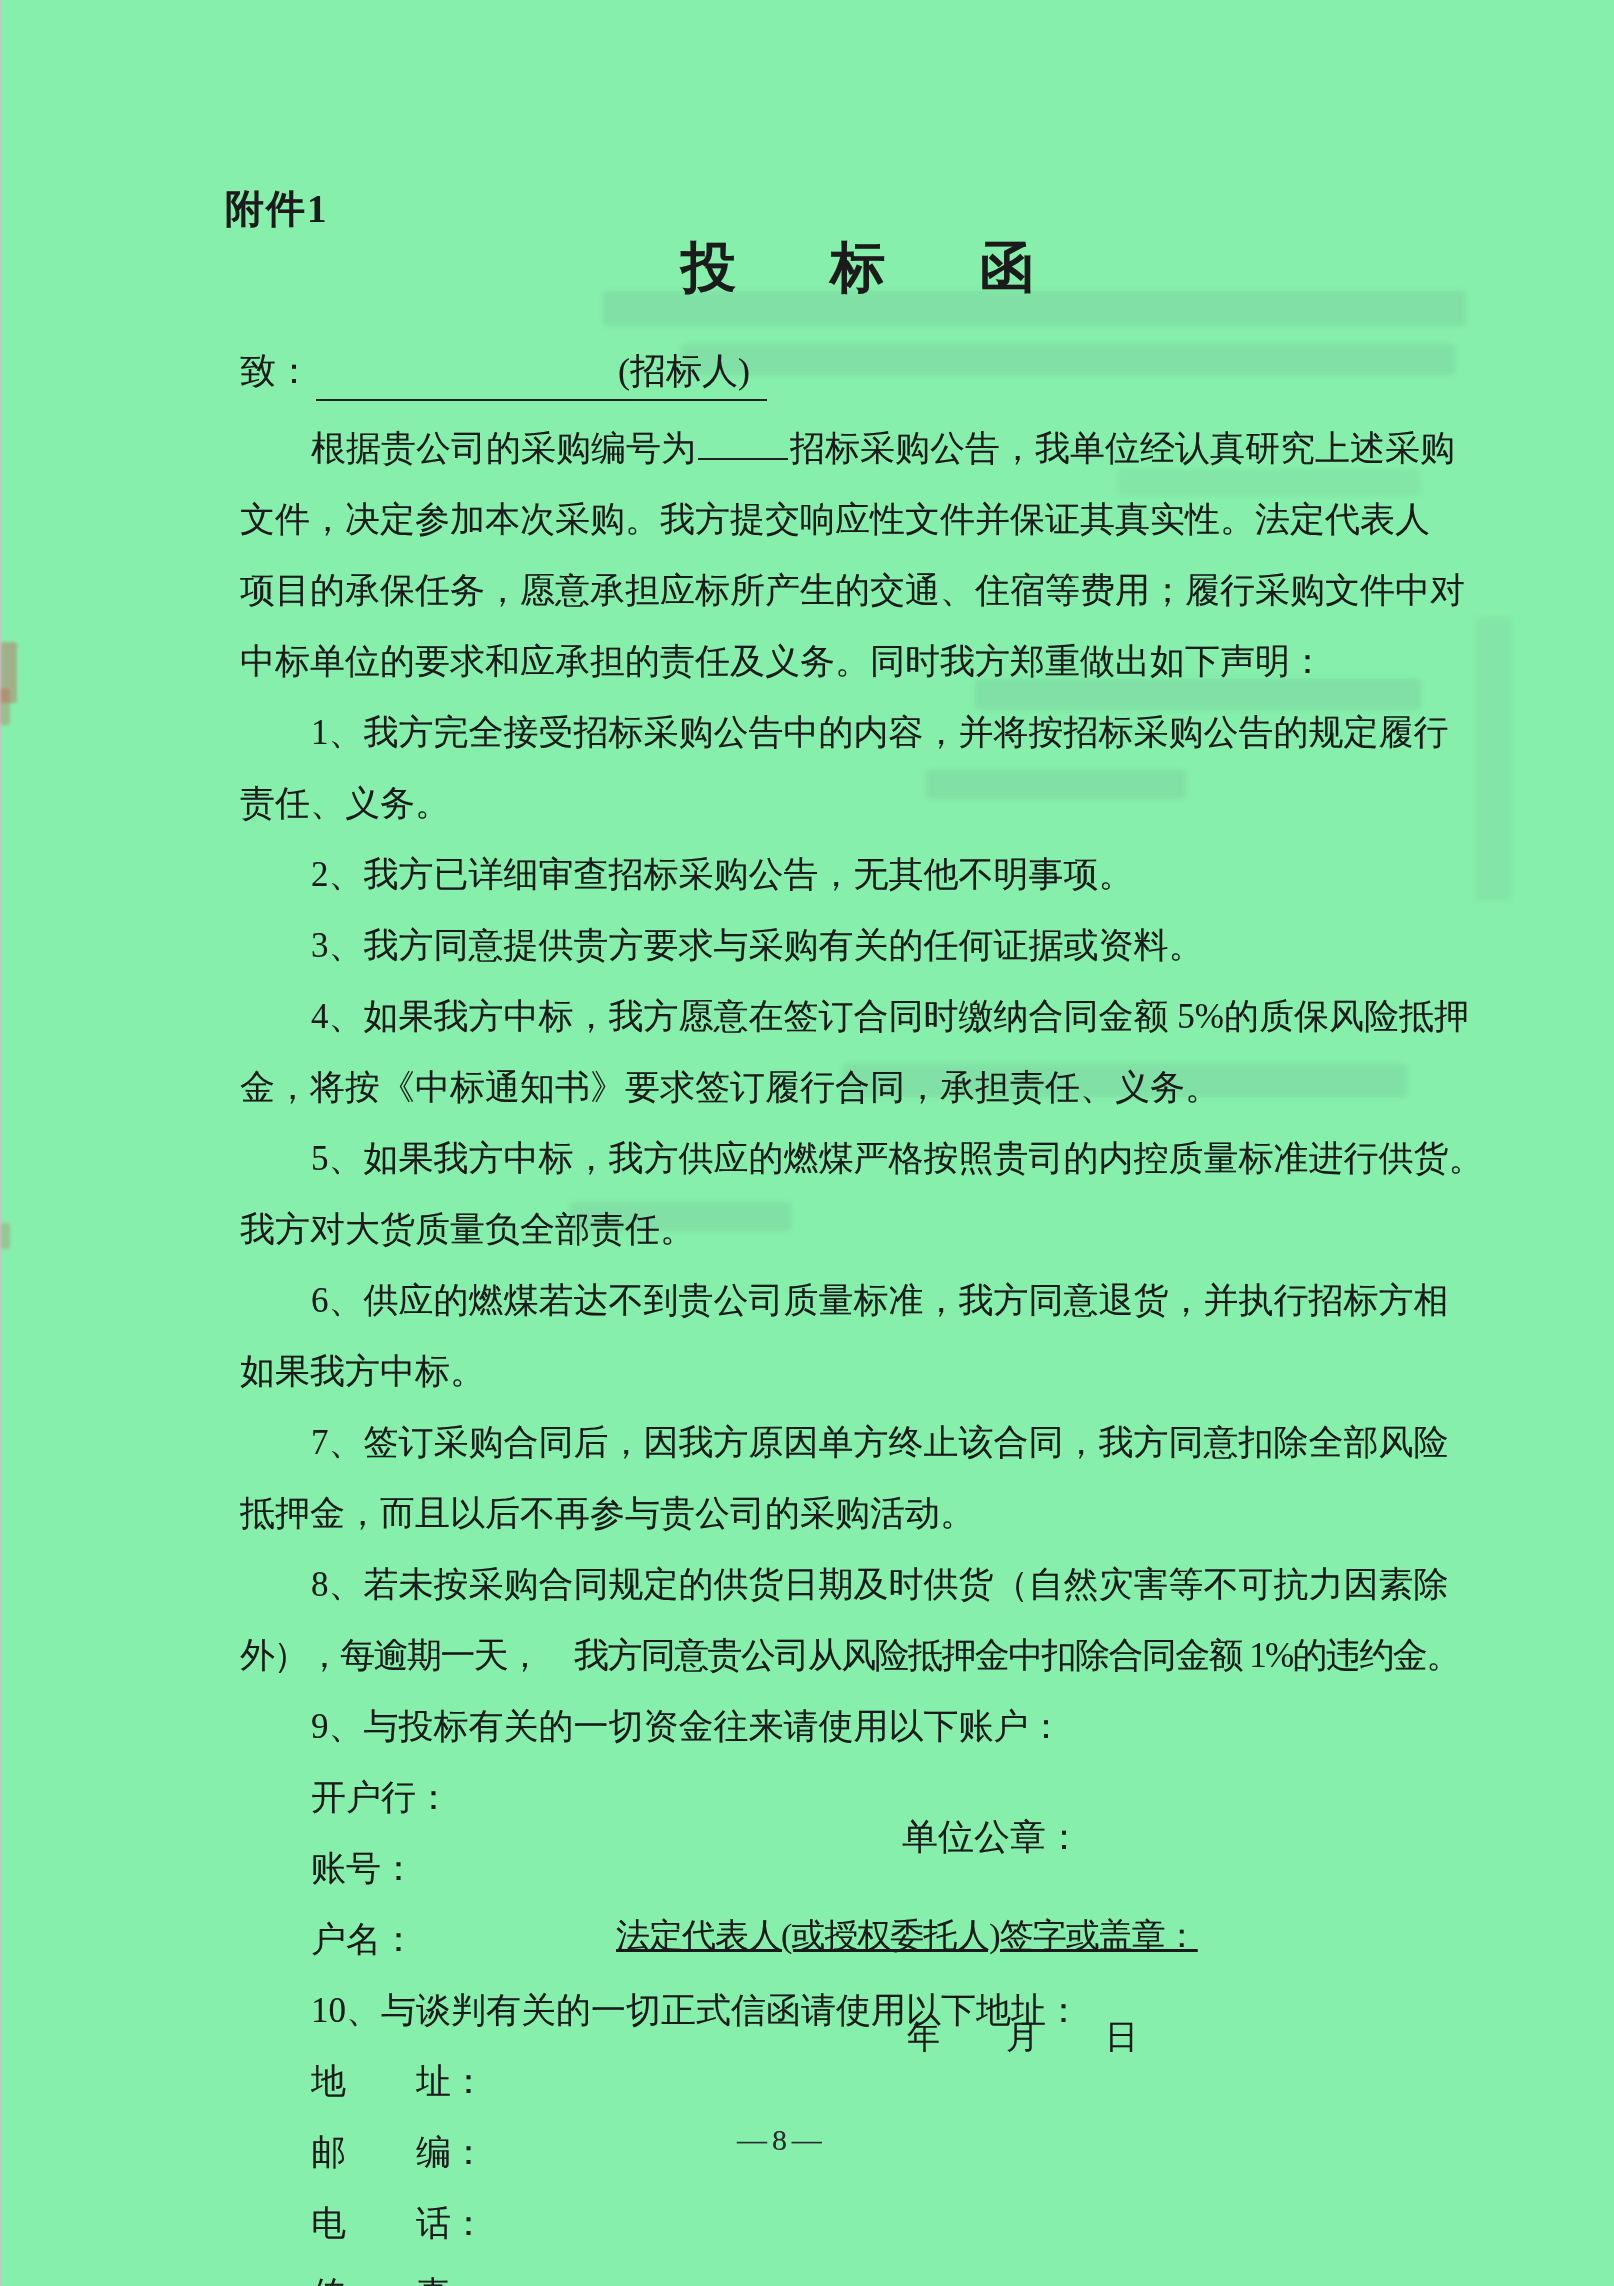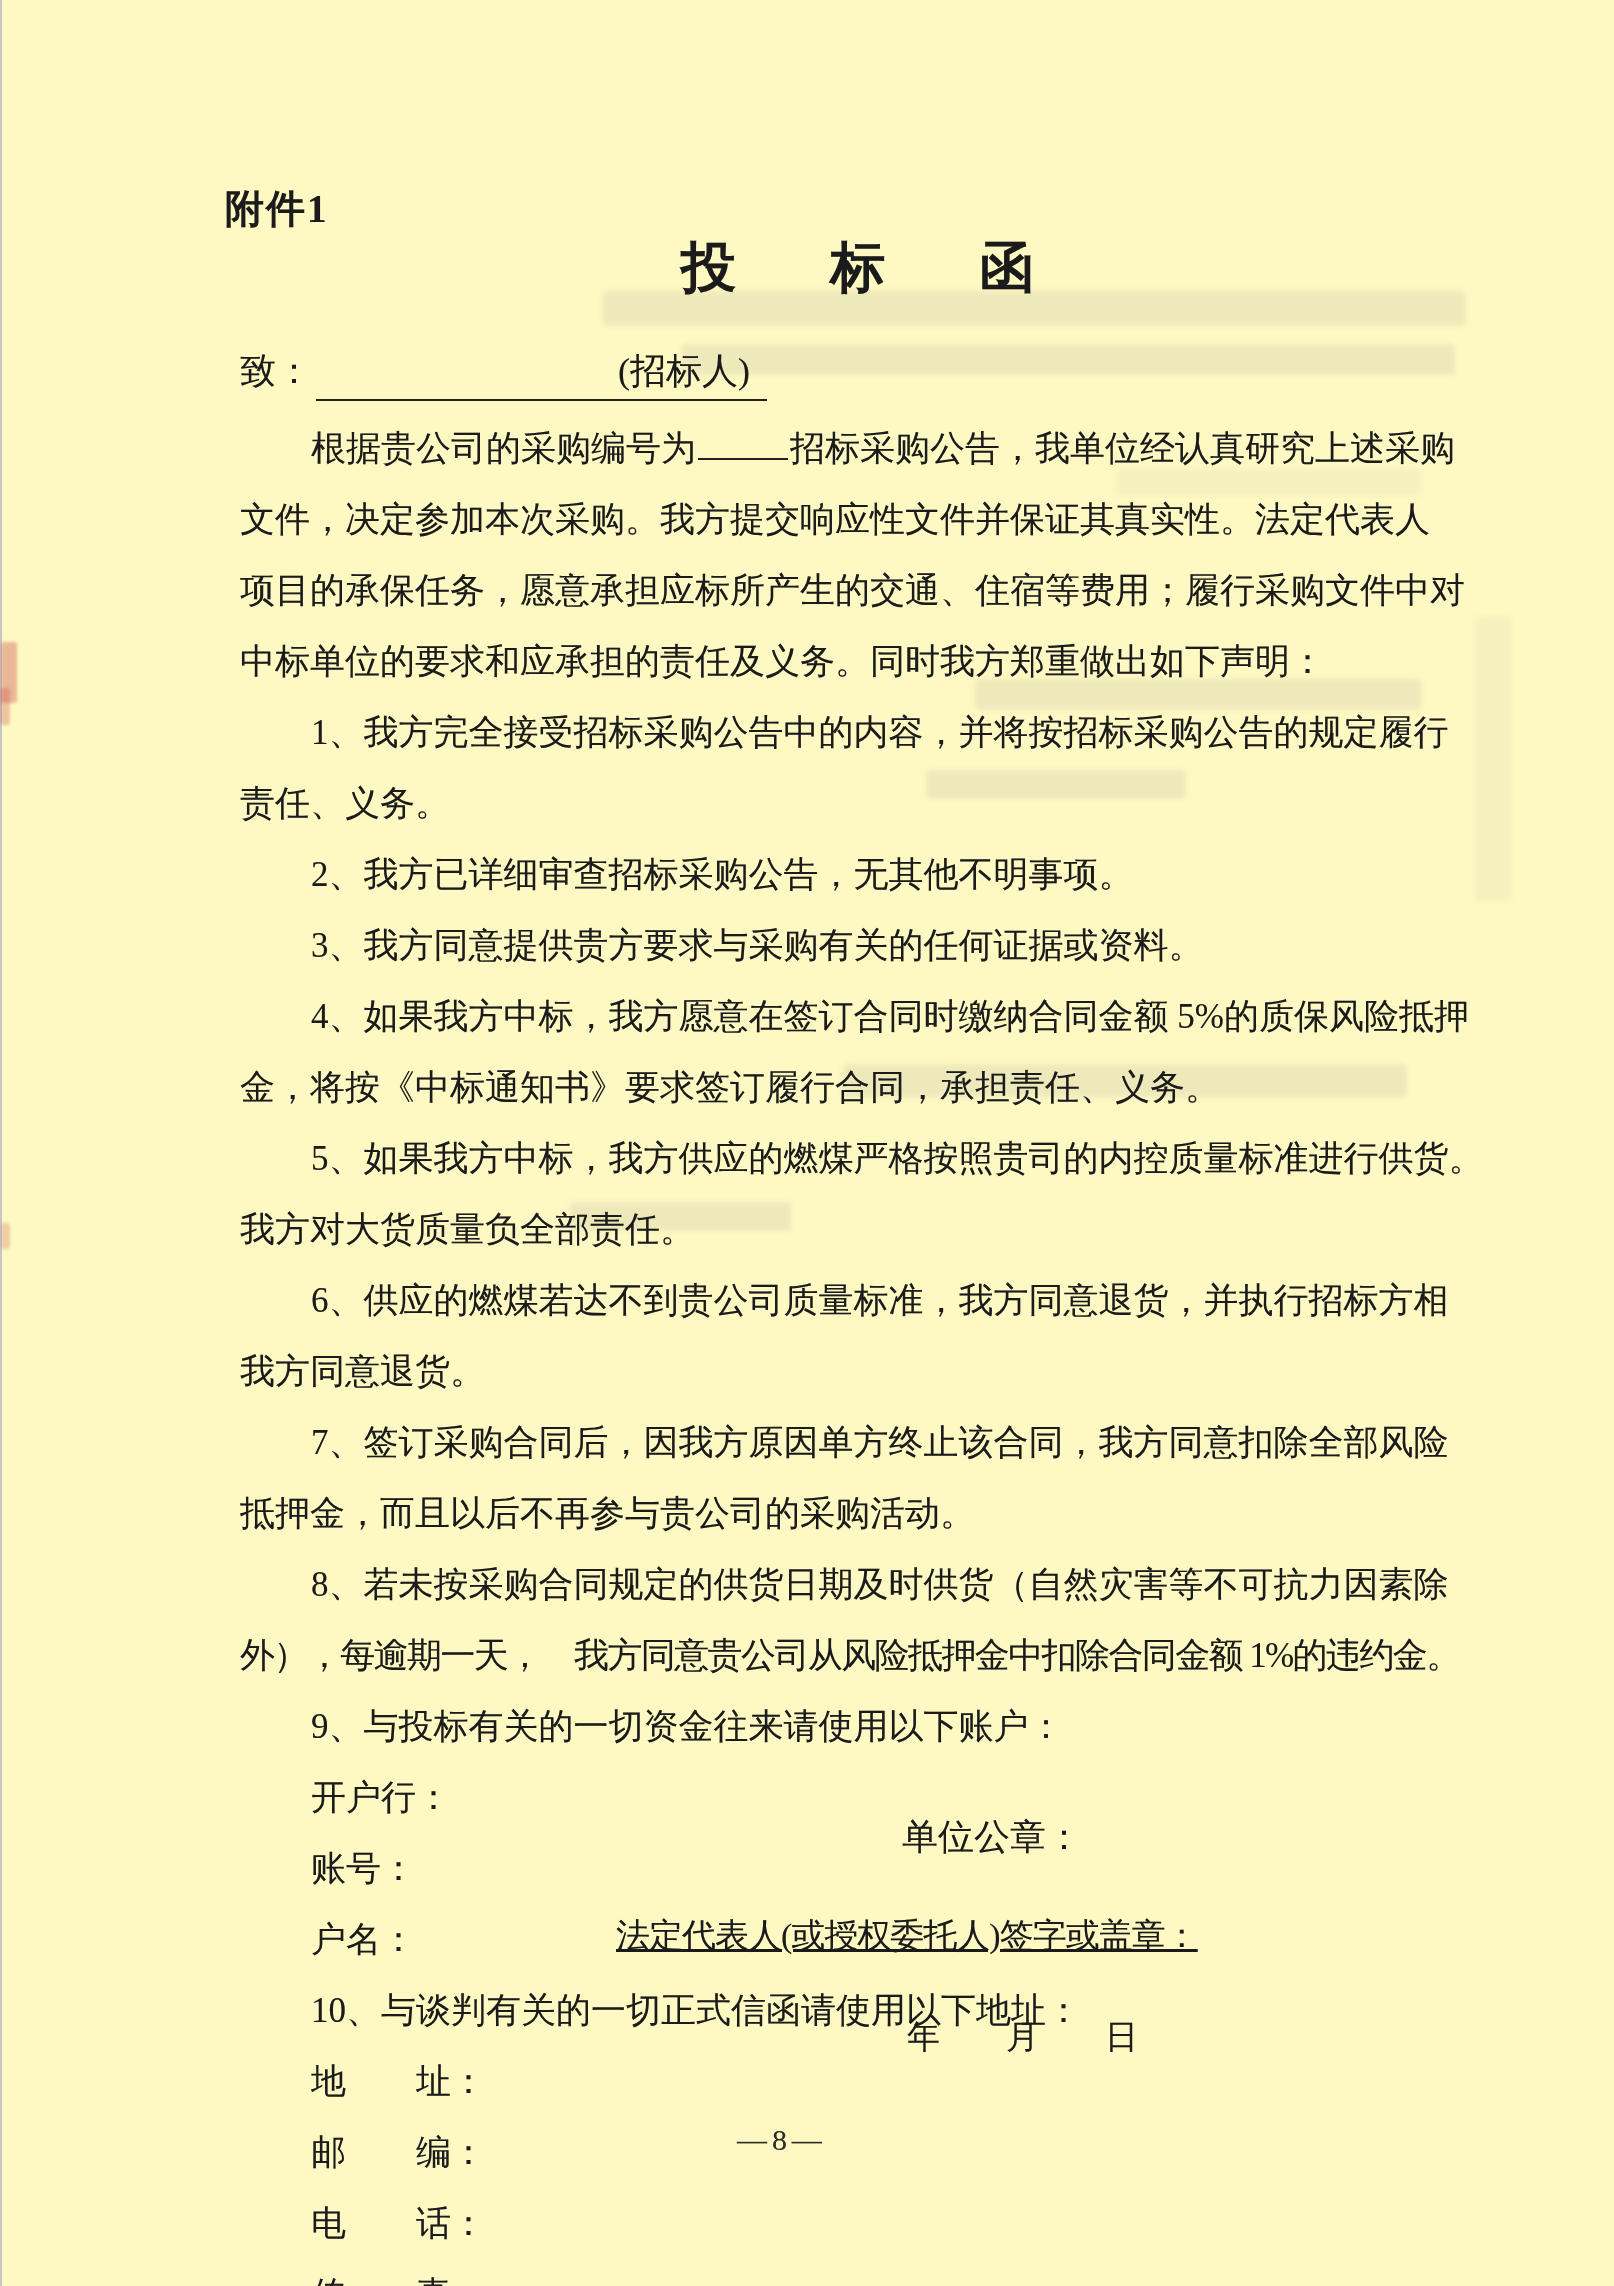--- a/index.html
+++ b/index.html
@@ -1,18 +1,18 @@
 <!DOCTYPE html>
 <html><head>
 <meta charset="utf-8">
 <style>
   html,body{margin:0;padding:0;background:#ffffff;}
   .page{
     position:relative;width:1614px;height:2287px;overflow:hidden;
-    background:#fef9c3;color:#1b1b1b;
+    background:#86efac;color:#1b1b1b;
     font-family:"Liberation Serif","DejaVu Serif",serif;
     text-shadow:0 0 0.6px rgba(40,40,40,.35);
   }
   .edge-line{position:absolute;left:0;top:0;width:2px;height:100%;background:#c6c6c6;}
   
   .ghost{position:absolute;background:rgba(75,75,95,.085);filter:blur(2.9px);border-radius:3.9px;}
   .g1{left:603px;top:291px;width:863px;height:35px;}
   .g2{left:681px;top:344px;width:774px;height:31px;}
   .g3{left:1117px;top:469px;width:304px;height:27.4px;background:rgba(75,75,95,.05);}
   .g4{left:975px;top:679px;width:446px;height:31px;}
@@ -80,21 +80,21 @@
     <div class="line">中标单位的要求和应承担的责任及义务。同时我方郑重做出如下声明：</div>
     <div class="line indent">1、我方完全接受招标采购公告中的内容，并将按招标采购公告的规定履行</div>
     <div class="line">责任、义务。</div>
     <div class="line indent">2、我方已详细审查招标采购公告，无其他不明事项。</div>
     <div class="line indent">3、我方同意提供贵方要求与采购有关的任何证据或资料。</div>
     <div class="line indent">4、如果我方中标，我方愿意在签订合同时缴纳合同金额 5%的质保风险抵押</div>
     <div class="line">金，将按《中标通知书》要求签订履行合同，承担责任、义务。</div>
     <div class="line indent">5、如果我方中标，我方供应的燃煤严格按照贵司的内控质量标准进行供货。</div>
     <div class="line">我方对大货质量负全部责任。</div>
     <div class="line indent">6、供应的燃煤若达不到贵公司质量标准，我方同意退货，并执行招标方相</div>
-    <div class="line">我方同意退货。</div>
+    <div class="line">如果我方中标。</div>
     <div class="line indent">7、签订采购合同后，因我方原因单方终止该合同，我方同意扣除全部风险</div>
     <div class="line">抵押金，而且以后不再参与贵公司的采购活动。</div>
     <div class="line indent">8、若未按采购合同规定的供货日期及时供货（自然灾害等不可抗力因素除</div>
     <div class="line tight">外），每逾期一天，　我方同意贵公司从风险抵押金中扣除合同金额 1%的违约金。</div>
     <div class="line indent">9、与投标有关的一切资金往来请使用以下账户：</div>
     <div class="line indent">开户行：</div>
     <div class="line indent">账号：</div>
     <div class="line indent">户名：</div>
     <div class="line indent">10、与谈判有关的一切正式信函请使用以下地址：</div>
     <div class="line indent">地　　址：</div>

